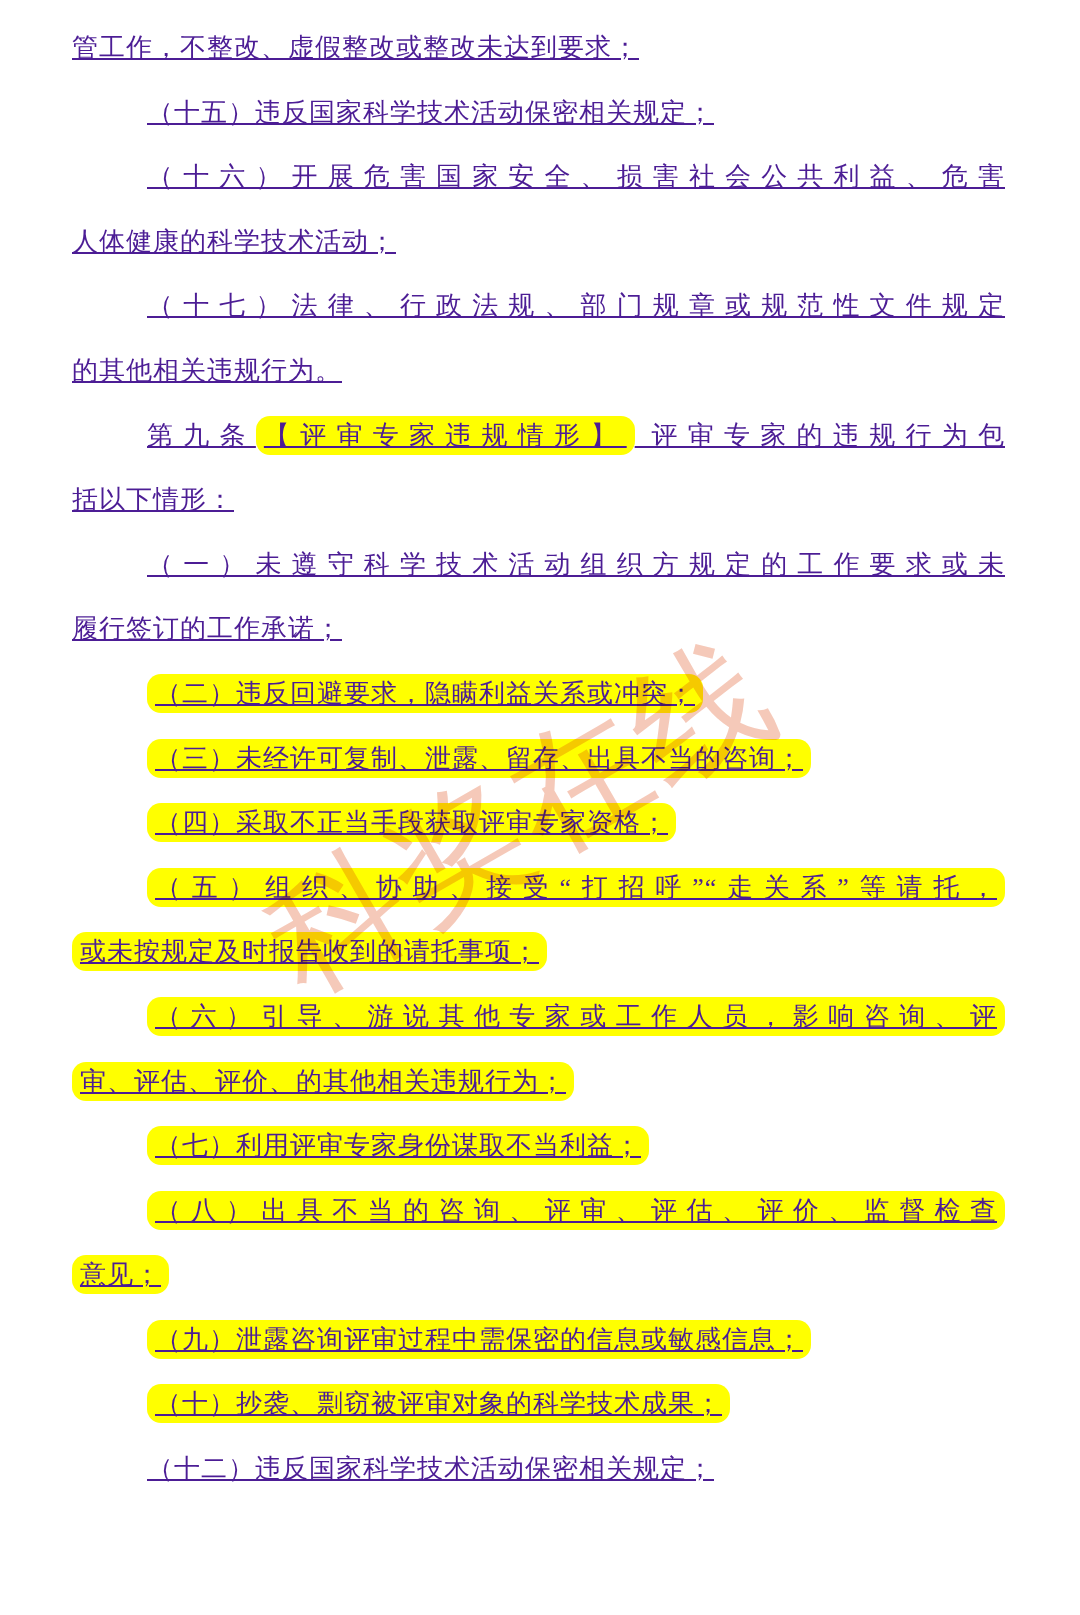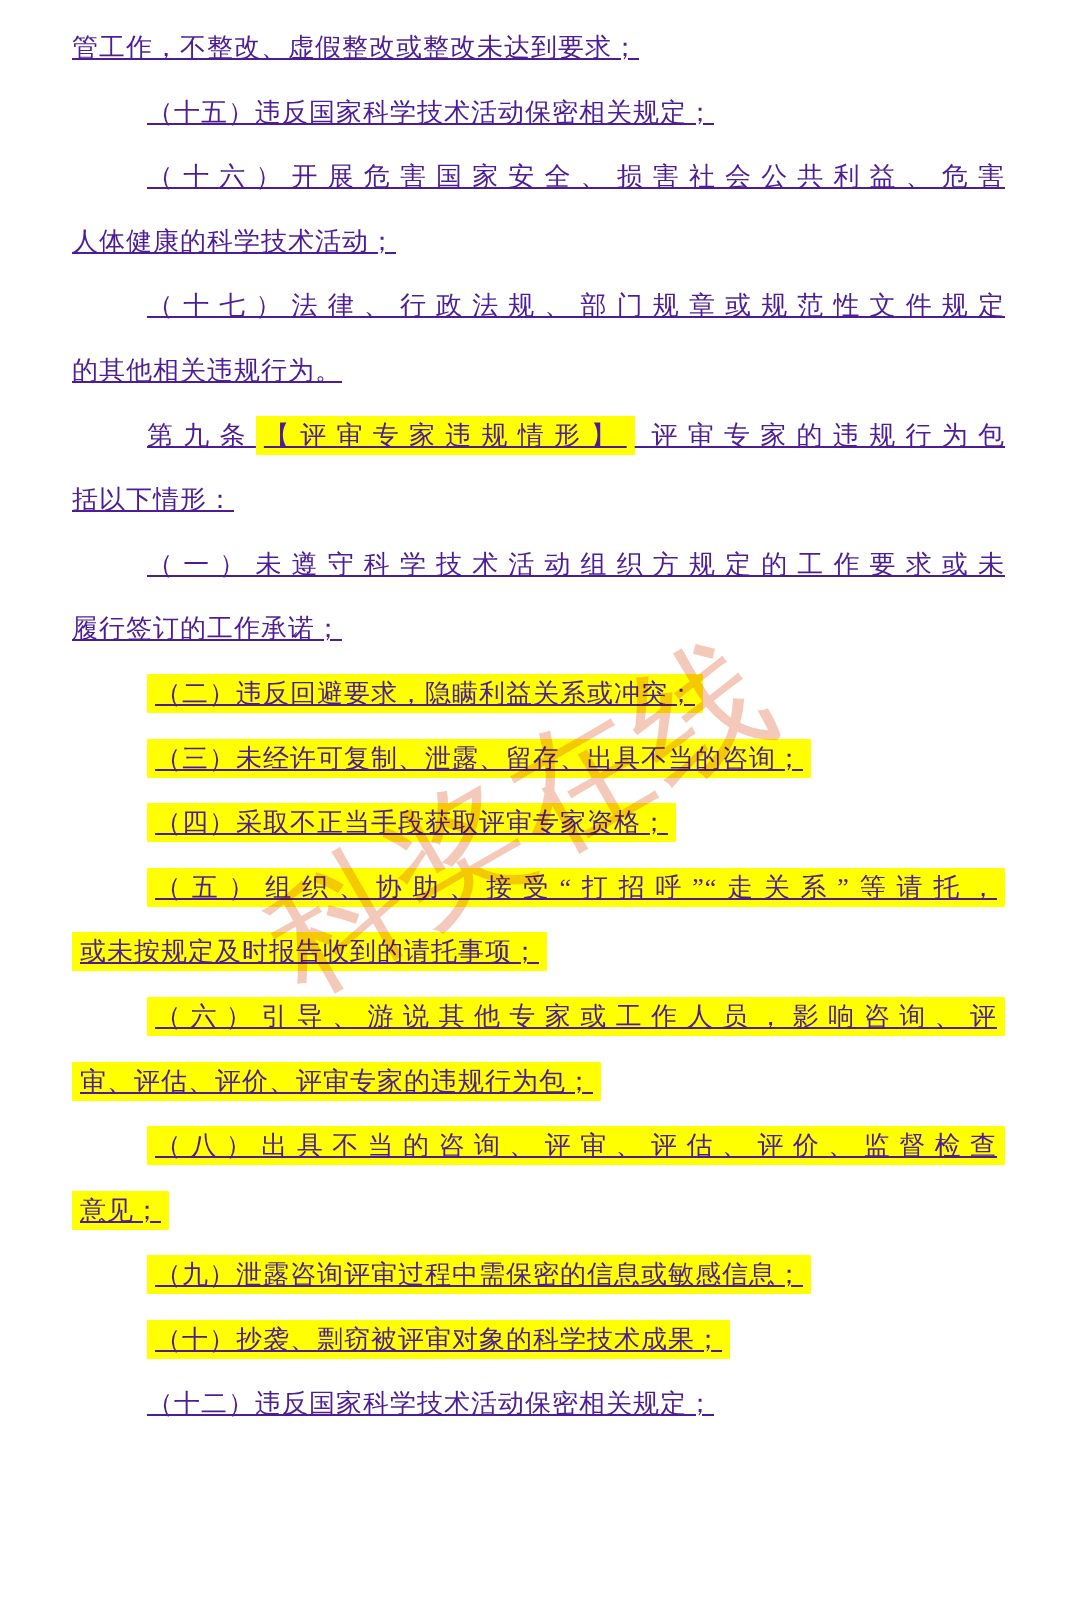--- a/index.html
+++ b/index.html
@@ -40,21 +40,21 @@
   }
   .line.justify {
     white-space: normal;
     text-align: justify;
     text-align-last: justify;
     overflow: hidden;
   }
   .hl {
     background: #ffff00;
     padding: 5px 8px;
-    border-radius: 1px;
+    border-radius: 14px;
     -webkit-box-decoration-break: clone;
     box-decoration-break: clone;
   }
   .watermark {
     position: absolute;
     left: 280px;
     top: 888px;
     height: 135px;
     line-height: 135px;
     font-size: 135px;
@@ -82,21 +82,22 @@
       <div class="line indent justify"><span>第九条</span><span class="hl">【评审专家违规情形】</span><span> 评审专家的违规行为包</span></div>
       <div class="line"><span>括以下情形：</span></div>
       <div class="line indent justify"><span>（一）未遵守科学技术活动组织方规定的工作要求或未</span></div>
       <div class="line"><span>履行签订的工作承诺；</span></div>
       <div class="line indent"><span class="hl">（二）违反回避要求，隐瞒利益关系或冲突；</span></div>
       <div class="line indent"><span class="hl">（三）未经许可复制、泄露、留存、出具不当的咨询；</span></div>
       <div class="line indent"><span class="hl">（四）采取不正当手段获取评审专家资格；</span></div>
       <div class="line indent justify"><span class="hl">（五）组织、协助、接受“打招呼”“走关系”等请托，</span></div>
       <div class="line"><span class="hl">或未按规定及时报告收到的请托事项；</span></div>
       <div class="line indent justify"><span class="hl">（六）引导、游说其他专家或工作人员，影响咨询、评</span></div>
-      <div class="line"><span class="hl">审、评估、评价、评审专家的违规行为包；</span></div>
+      <div class="line"><span class="hl">审、评估、评价、的其他相关违规行为；</span></div>
+      <div class="line indent"><span class="hl">（七）利用评审专家身份谋取不当利益；</span></div>
       <div class="line indent justify"><span class="hl">（八）出具不当的咨询、评审、评估、评价、监督检查</span></div>
       <div class="line"><span class="hl">意见；</span></div>
       <div class="line indent"><span class="hl">（九）泄露咨询评审过程中需保密的信息或敏感信息；</span></div>
       <div class="line indent"><span class="hl">（十）抄袭、剽窃被评审对象的科学技术成果；</span></div>
       <div class="line indent"><span>（十二）违反国家科学技术活动保密相关规定；</span></div>
     </div>
   <div class="watermark">科奖在线</div>
 </div>
 
 </body></html>

